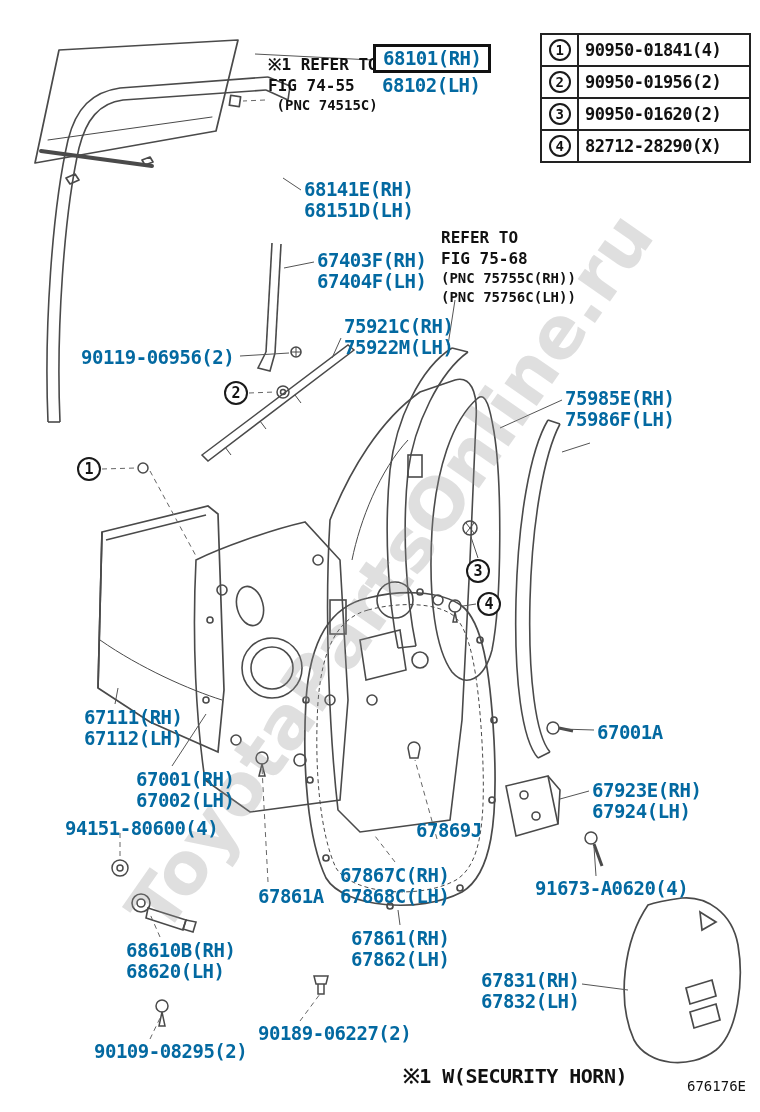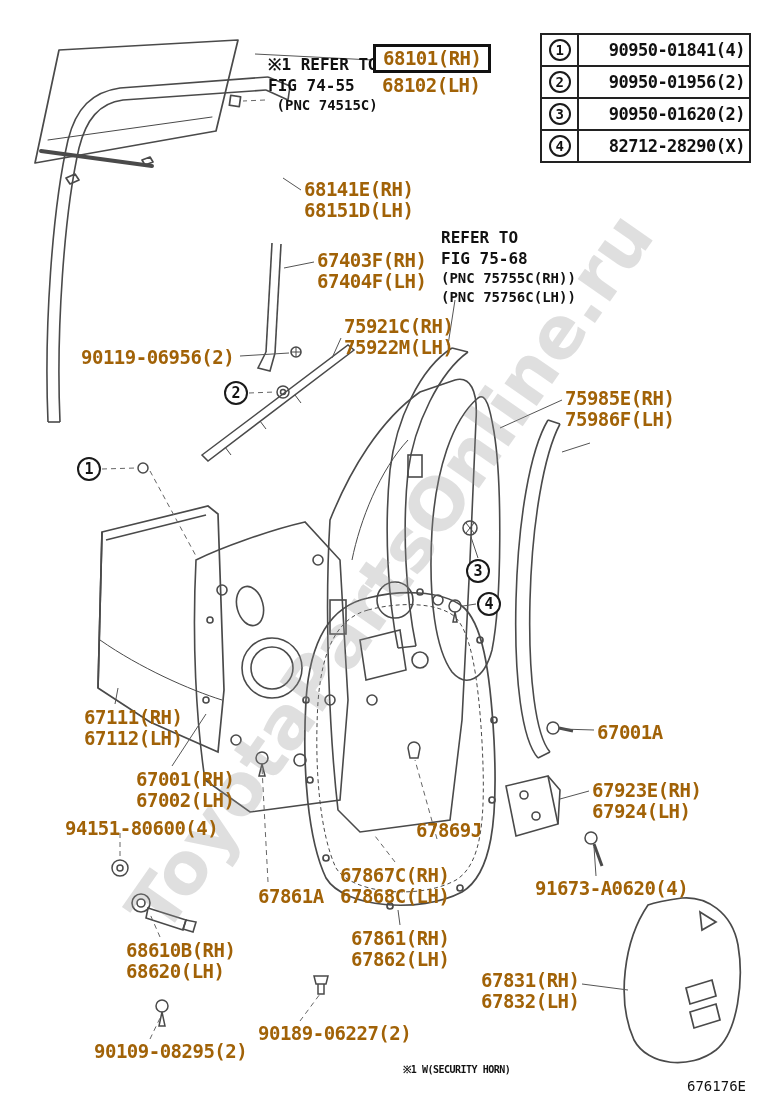--- a/index.html
+++ b/index.html
@@ -3,46 +3,46 @@
 <meta charset="utf-8">
 <style>
   * { margin:0; padding:0; box-sizing:border-box; }
   html,body { background:#fff; }
   body { width:760px; height:1112px; position:relative; overflow:hidden;
          font-family:"DejaVu Sans Mono", monospace; color:#111; }
   .stage { position:absolute; left:0; top:0; width:760px; height:1112px; background:#fff; }
   svg.art { position:absolute; left:0; top:0; }
 
   .lbl { position:absolute; font-weight:bold; font-size:19px; line-height:21px;
-         letter-spacing:-0.5px; white-space:nowrap; color:#a16207; }
+         letter-spacing:-0.5px; white-space:nowrap; color:#0369a1; }
   .note { position:absolute; font-weight:bold; white-space:nowrap; }
   .note .big { font-size:16px; line-height:21px; }
   .note .small { font-size:14px; line-height:19px;text-align:right; }
   .boxed { border:3px solid #111; padding:1px 7px; background:#fff; }
 
   .callout { position:absolute; width:24px; height:24px; border:2px solid #1a1a1a;
              border-radius:50%; background:#fff; display:flex; align-items:center;
              justify-content:center; font-size:15px; font-weight:bold; }
 
   table.ftable { position:absolute; left:540px; top:33px; border-collapse:collapse;
                  background:#fff; }
   table.ftable td { border:2px solid #222; height:32px; font-weight:bold;
-                    font-size:17px; letter-spacing:-0.5px;text-align:right; }
+                    font-size:17px; letter-spacing:-0.5px; }
   table.ftable td.cnum { width:37px; text-align:center; }
   table.ftable td.pnum { width:172px; padding:0 4px 0 6px; white-space:nowrap; }
   .tcircle { display:inline-flex; width:22px; height:22px; border:2px solid #1a1a1a;
              border-radius:50%; align-items:center; justify-content:center;
              font-size:14px; font-weight:bold; vertical-align:middle; }
 
   .watermark { position:absolute; left:-70px; top:530px; width:920px; text-align:center;
                transform:rotate(-55deg); font-family:"DejaVu Sans", sans-serif;
                font-size:72px; font-weight:bold; color:rgba(150,150,150,0.30);
                pointer-events:none; white-space:nowrap; }
 
-  .footnote { position:absolute; left:403px; top:1062px; font-size:10px; font-weight:bold;
+  .footnote { position:absolute; left:403px; top:1062px; font-size:20px; font-weight:bold;
               letter-spacing:-0.5px; }
   .diagcode { position:absolute; left:687px; top:1078px; font-size:14px; font-weight:normal; }
 </style>
 </head>
 <body>
 
 <div class="stage">
 
   <svg class="art" width="760" height="1112" viewBox="0 0 760 1112">
 

